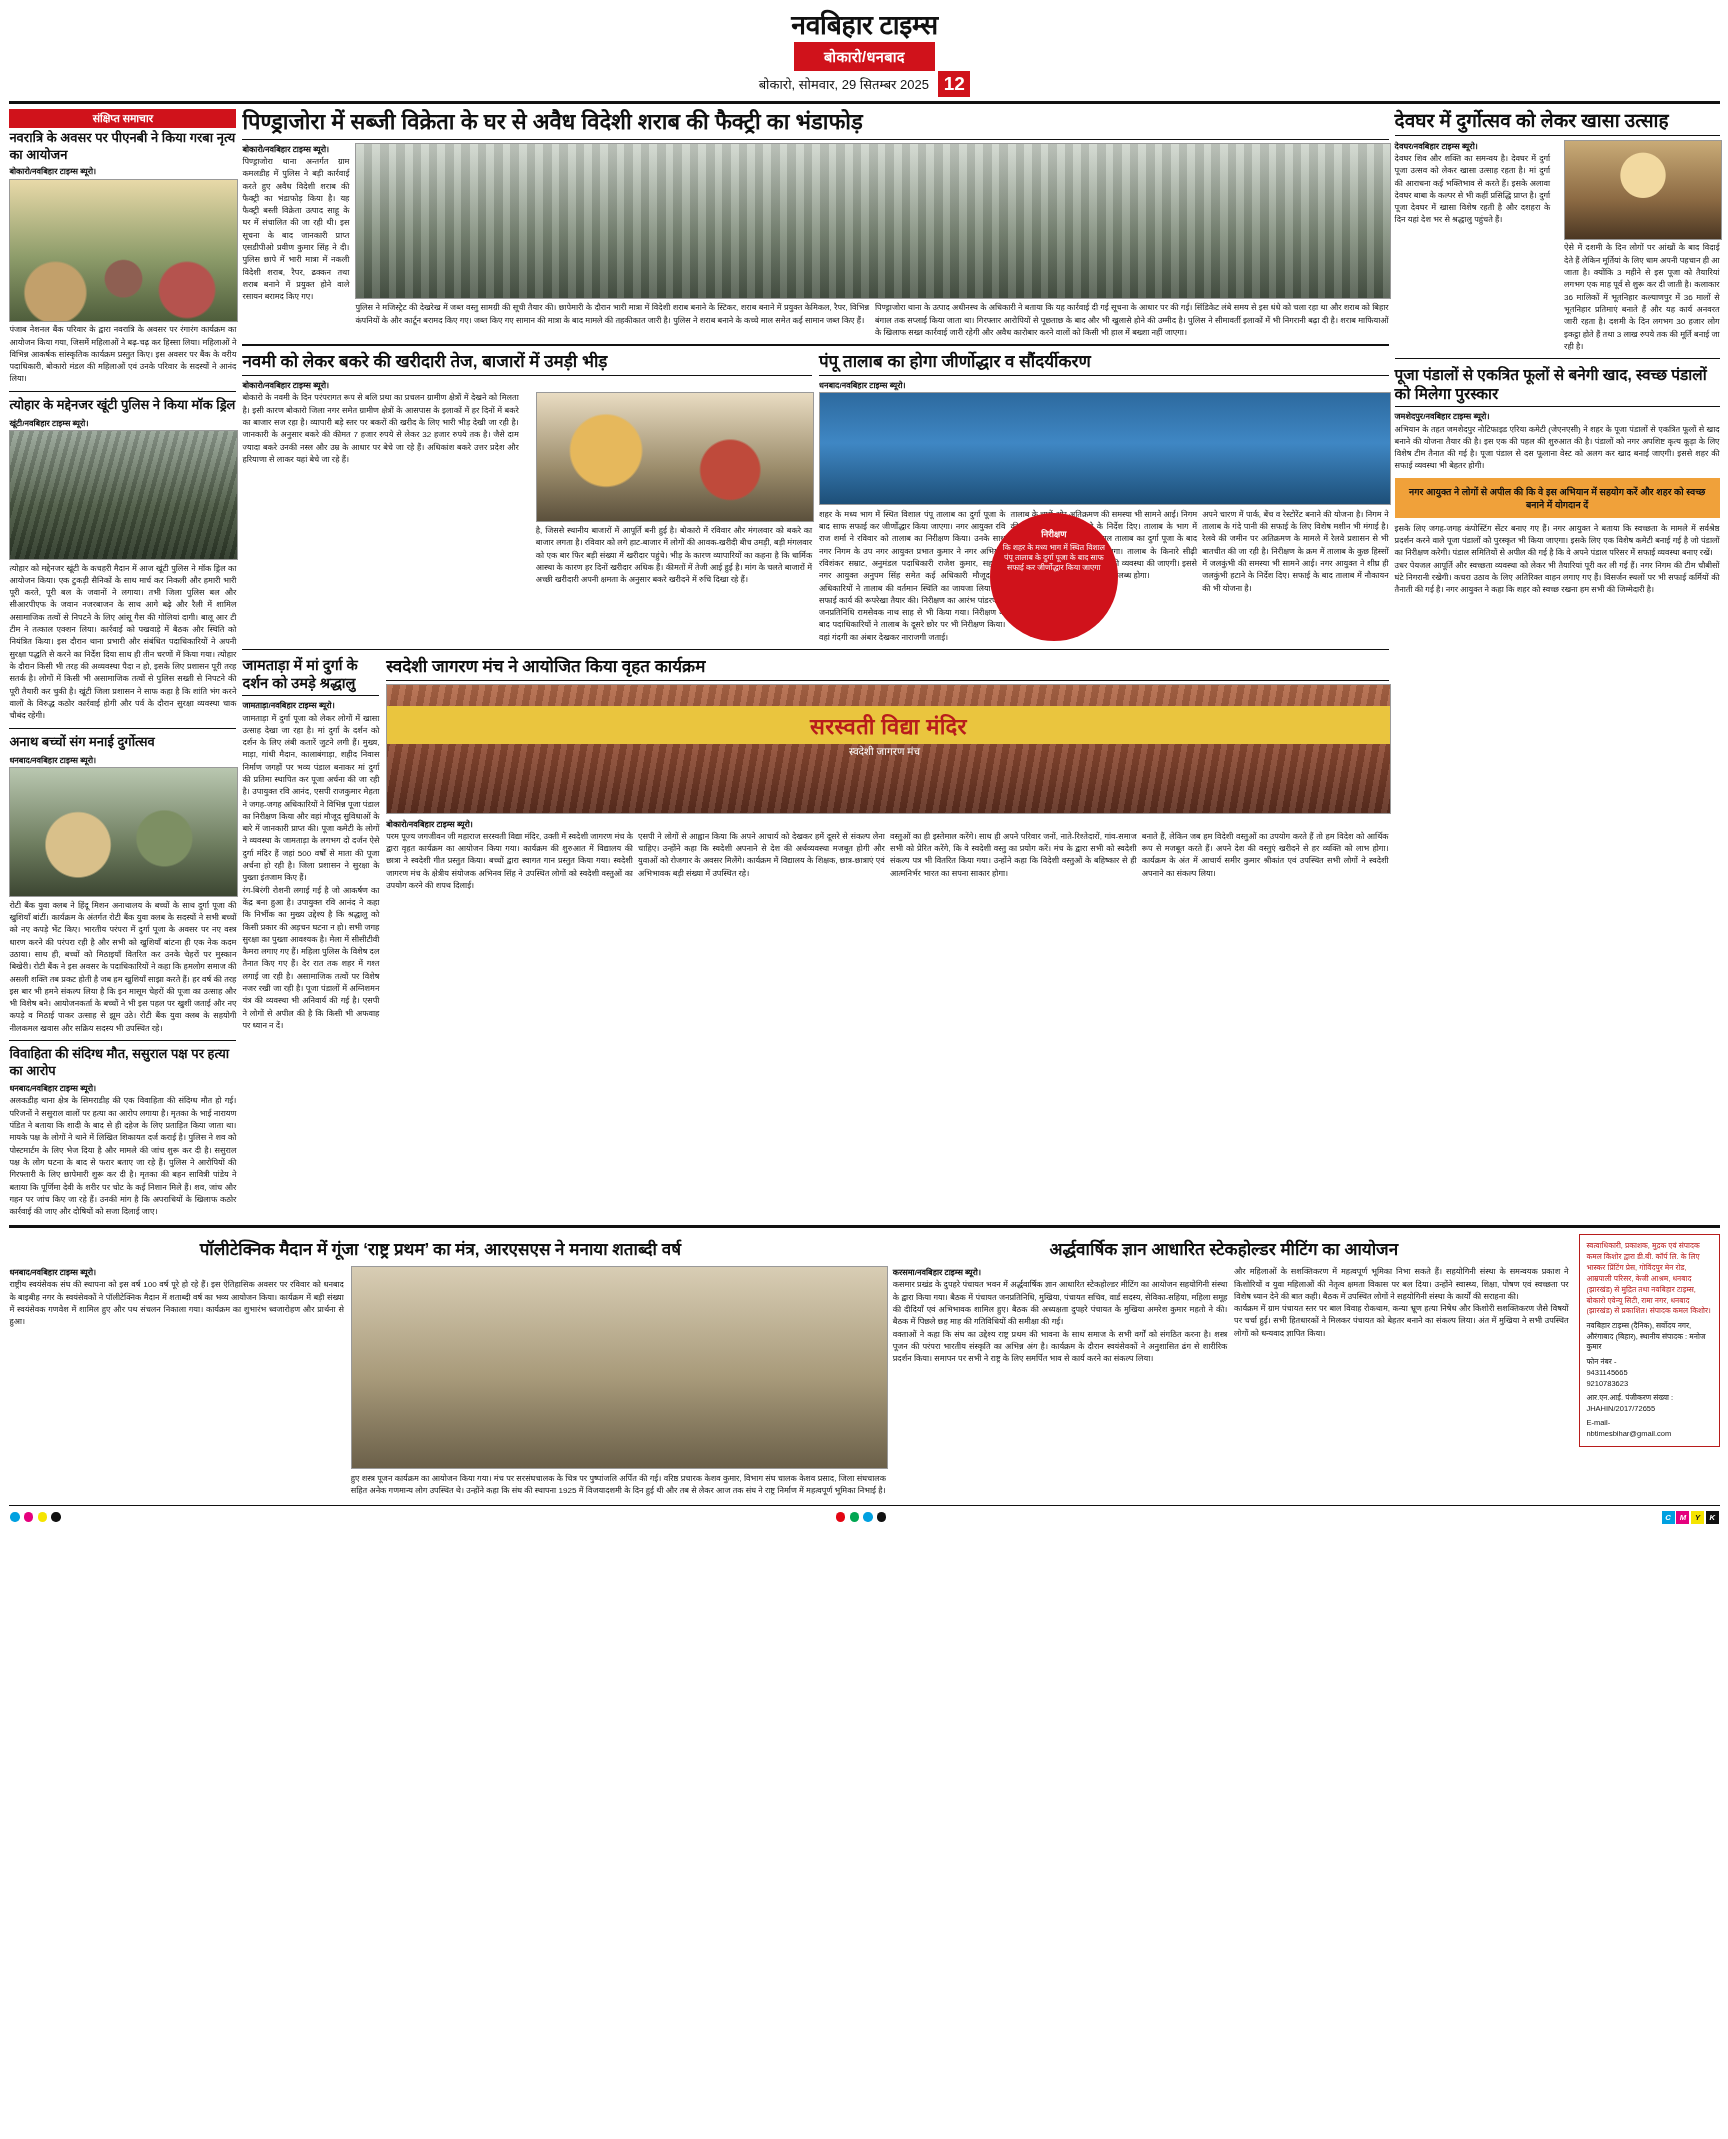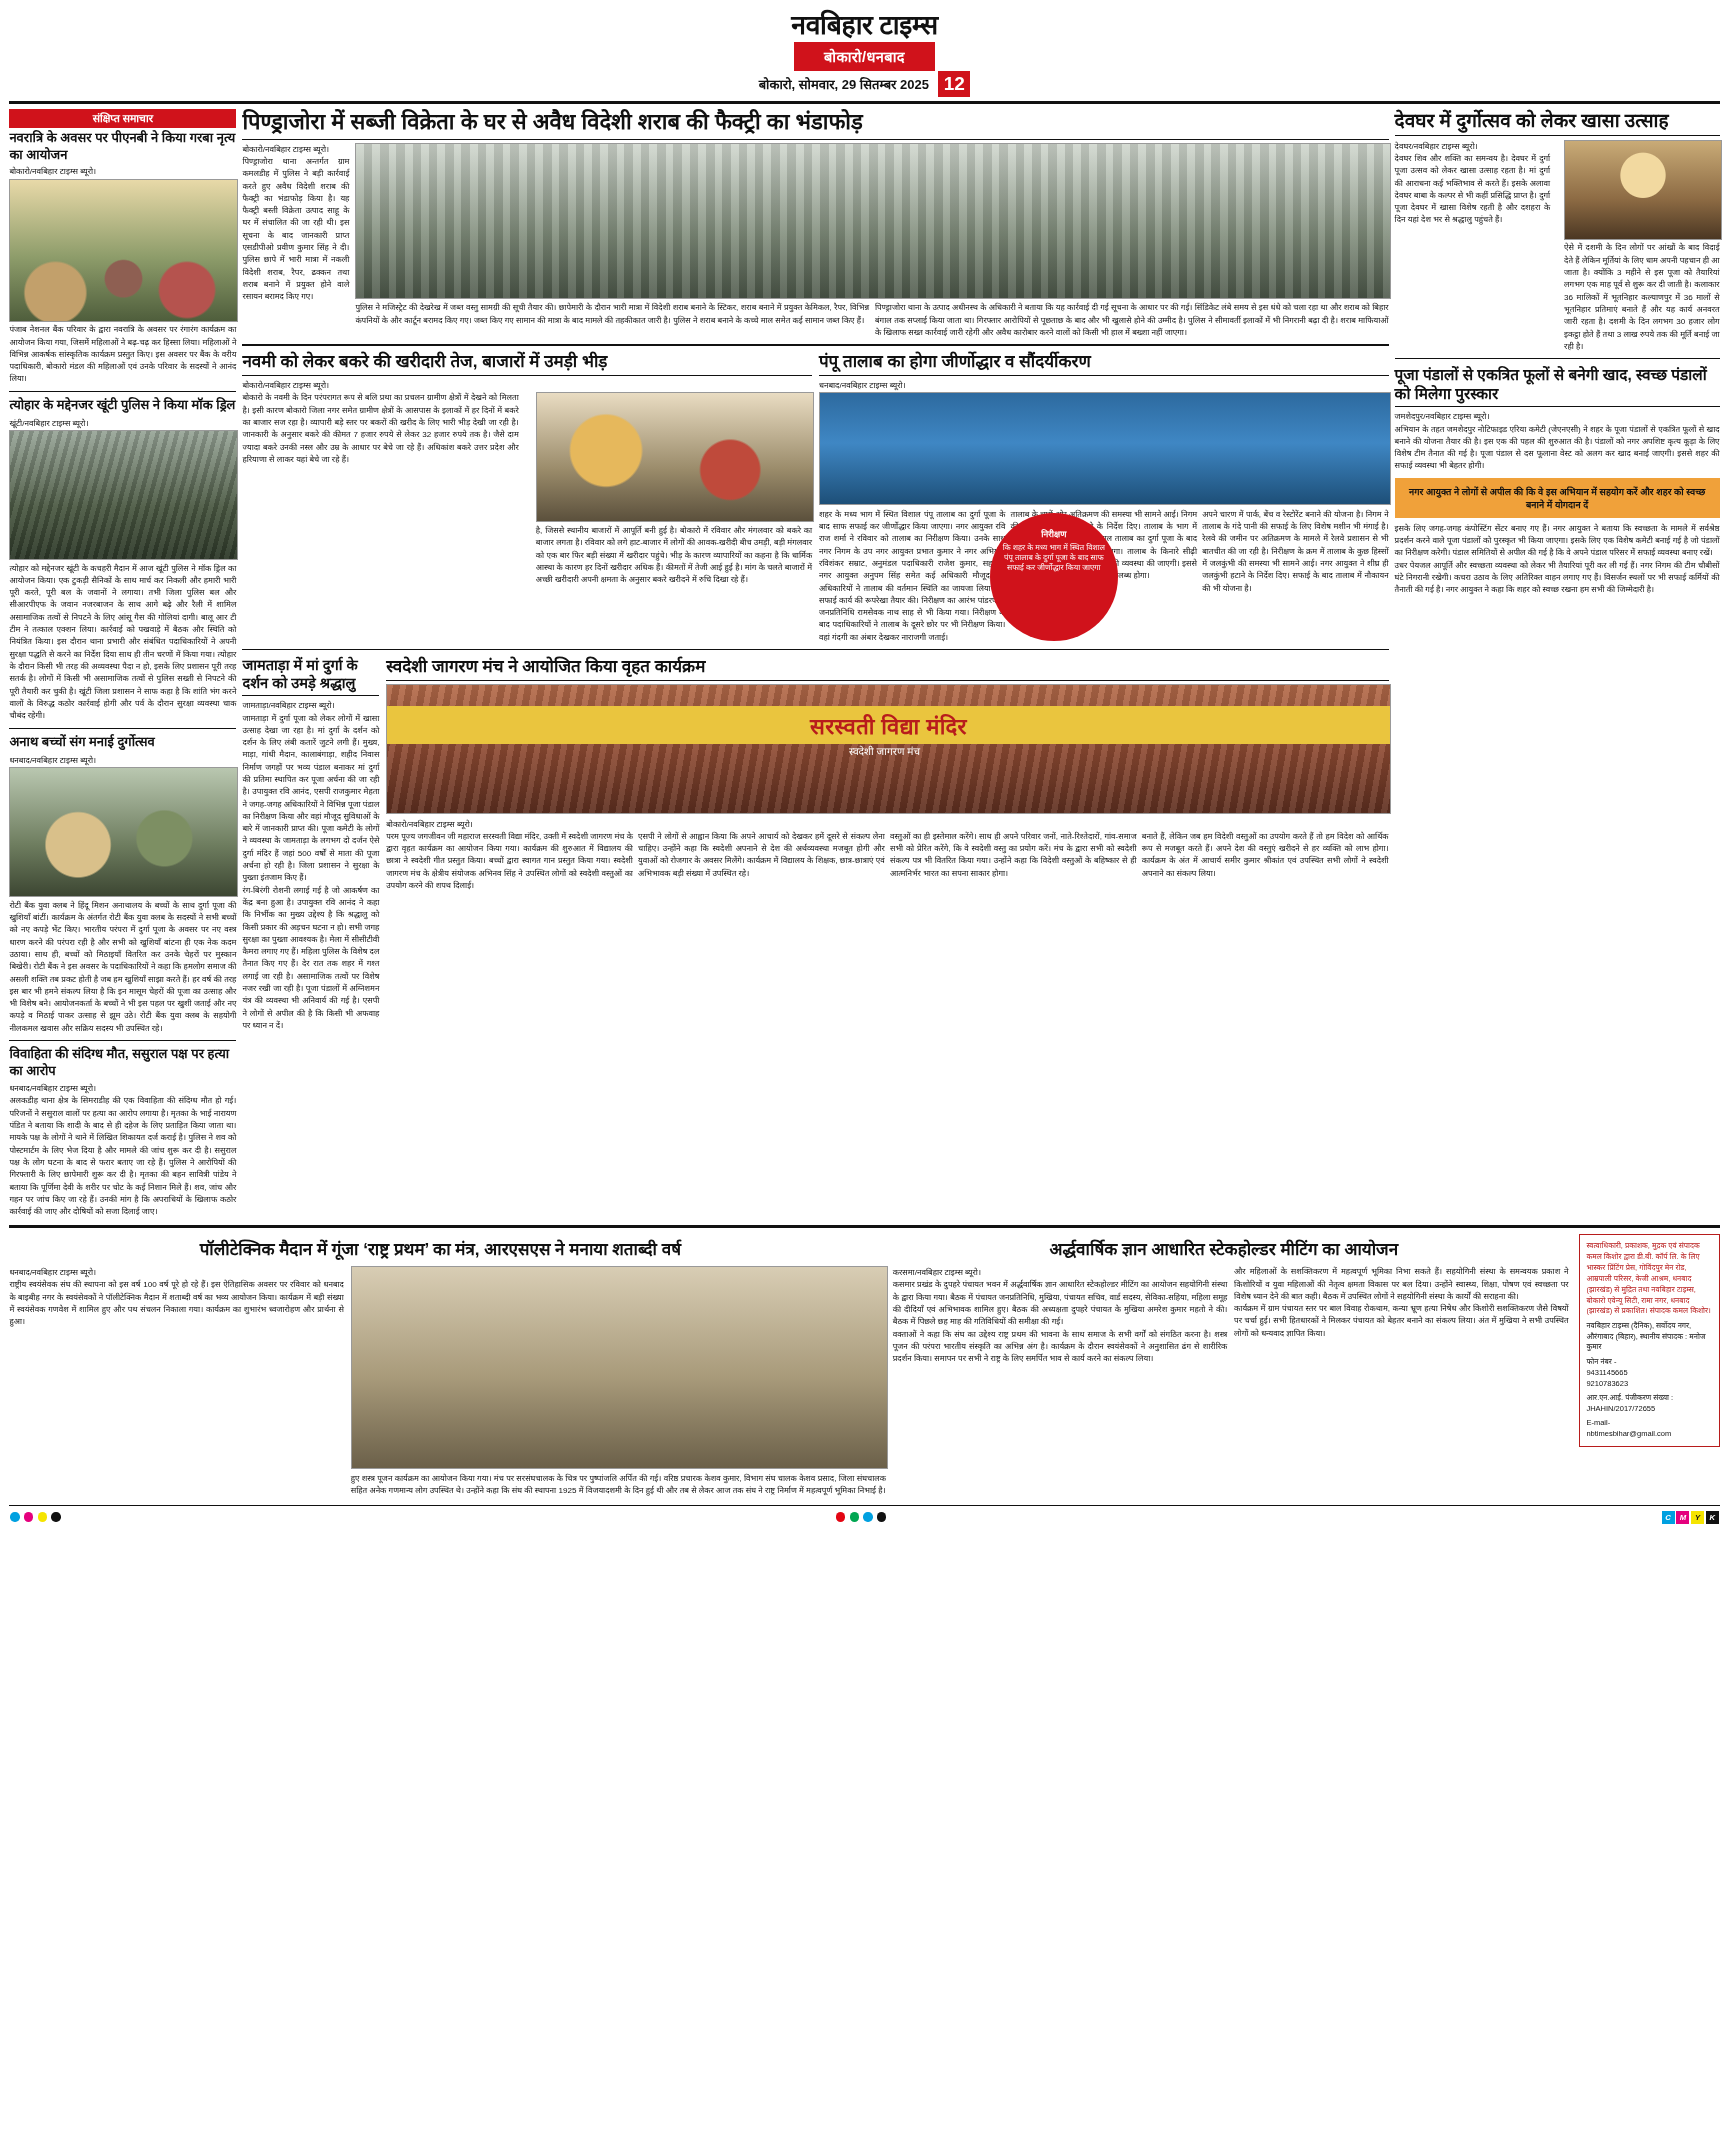--- a/index.html
+++ b/index.html
@@ -3,36 +3,36 @@
 <meta charset="utf-8">
 <style>
   html,body{margin:0;padding:0;background:#fff;}
   body{font-family:"Liberation Sans", sans-serif; color:#111;}
   .page{width:1729px;height:2780px;position:relative;background:#fff;box-sizing:border-box;padding:0;}
   
   .masthead{display:flex;align-items:center;justify-content:flex-end;padding:6px 11px 4.3px 11px;flex-direction:column;}
   .mast-logo{font-size:26.5px;font-weight:bold;letter-spacing:-0.4px;color:#111;white-space:nowrap;}
   .mast-center{background:#d0121b;color:#fff;font-size:14.6px;font-weight:bold;padding:4.3px 30px;letter-spacing:0.4px;}
   .mast-right{display:flex;align-items:center;gap:9.4px;}
-  .mast-date{font-size:13px;font-weight:bold;}
+  .mast-date{font-size:13px;font-weight:normal;}
   .page-num{background:#d0121b;color:#fff;font-size:19px;font-weight:bold;width:32px;height:26.5px;display:flex;align-items:center;justify-content:center;}
   .rule-thick{height:3px;background:#111;margin:0 9.4px;}
   .rule-thin{height:1.3px;background:#111;margin:1.7px 9.4px 0 9.4px;}
 
   
   .body-wrap{padding:4.3px 9.4px 0 9.4px;box-sizing:border-box;}
   .cols{display:flex;gap:6px;}
   .col-left{width:227px;flex:0 0 227px;}
   .col-mid{flex:1 1 auto;}
   .col-right{width:325px;flex:0 0 325px;}
 
   .sec-head{background:#d0121b;color:#fff;text-align:center;font-size:10.7px;font-weight:bold;padding:2.6px 0;margin-bottom:2.6px;}
   .hl{font-size:13.3px;font-weight:bold;line-height:1.25;border-bottom:1.3px solid #111;padding-bottom:3px;margin-bottom:3.4px;}
   .hl2{font-size:13px;font-weight:bold;line-height:1.25;margin-bottom:3.4px;}
-  .byline{font-size:8.1px;font-weight:normal;margin-bottom:2.1px;}
+  .byline{font-size:8.1px;font-weight:bold;margin-bottom:2.1px;}
   .bodytext{font-size:8.1px;line-height:1.52;text-align:justify;hyphens:auto;}
   .photo{width:100%;background:#b9c4ae;position:relative;overflow:hidden;border:0.4px solid #999;}
   .divider{height:1.3px;background:#111;margin:5.1px 0;}
 
   
   .ph-a{background:
       radial-gradient(circle at 20% 80%, #c2a06b 0 14%, transparent 15%),
       radial-gradient(circle at 50% 70%, #8e5f52 0 12%, transparent 13%),
       radial-gradient(circle at 78% 78%, #b5534e 0 13%, transparent 14%),
       linear-gradient(#e8d9a8, #8d9c6a 55%, #4f5e3c);}

